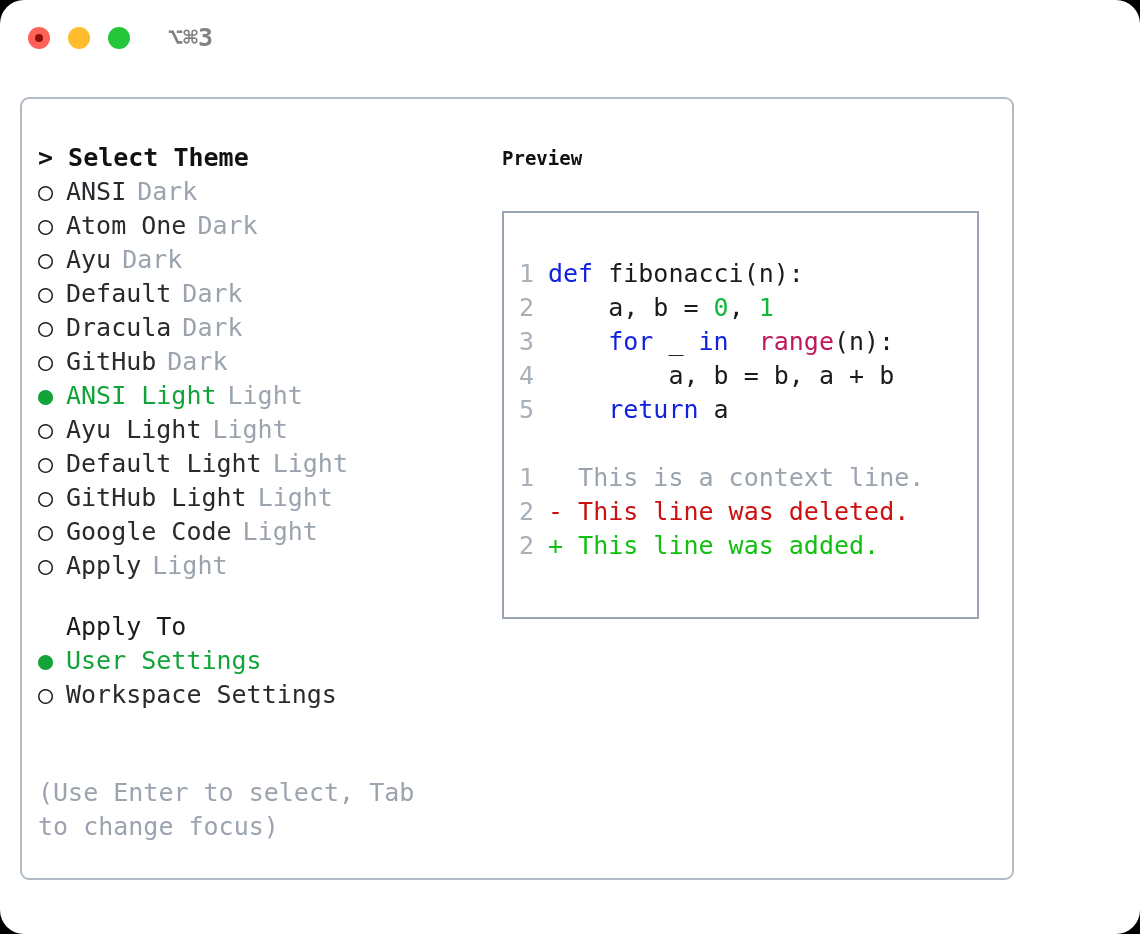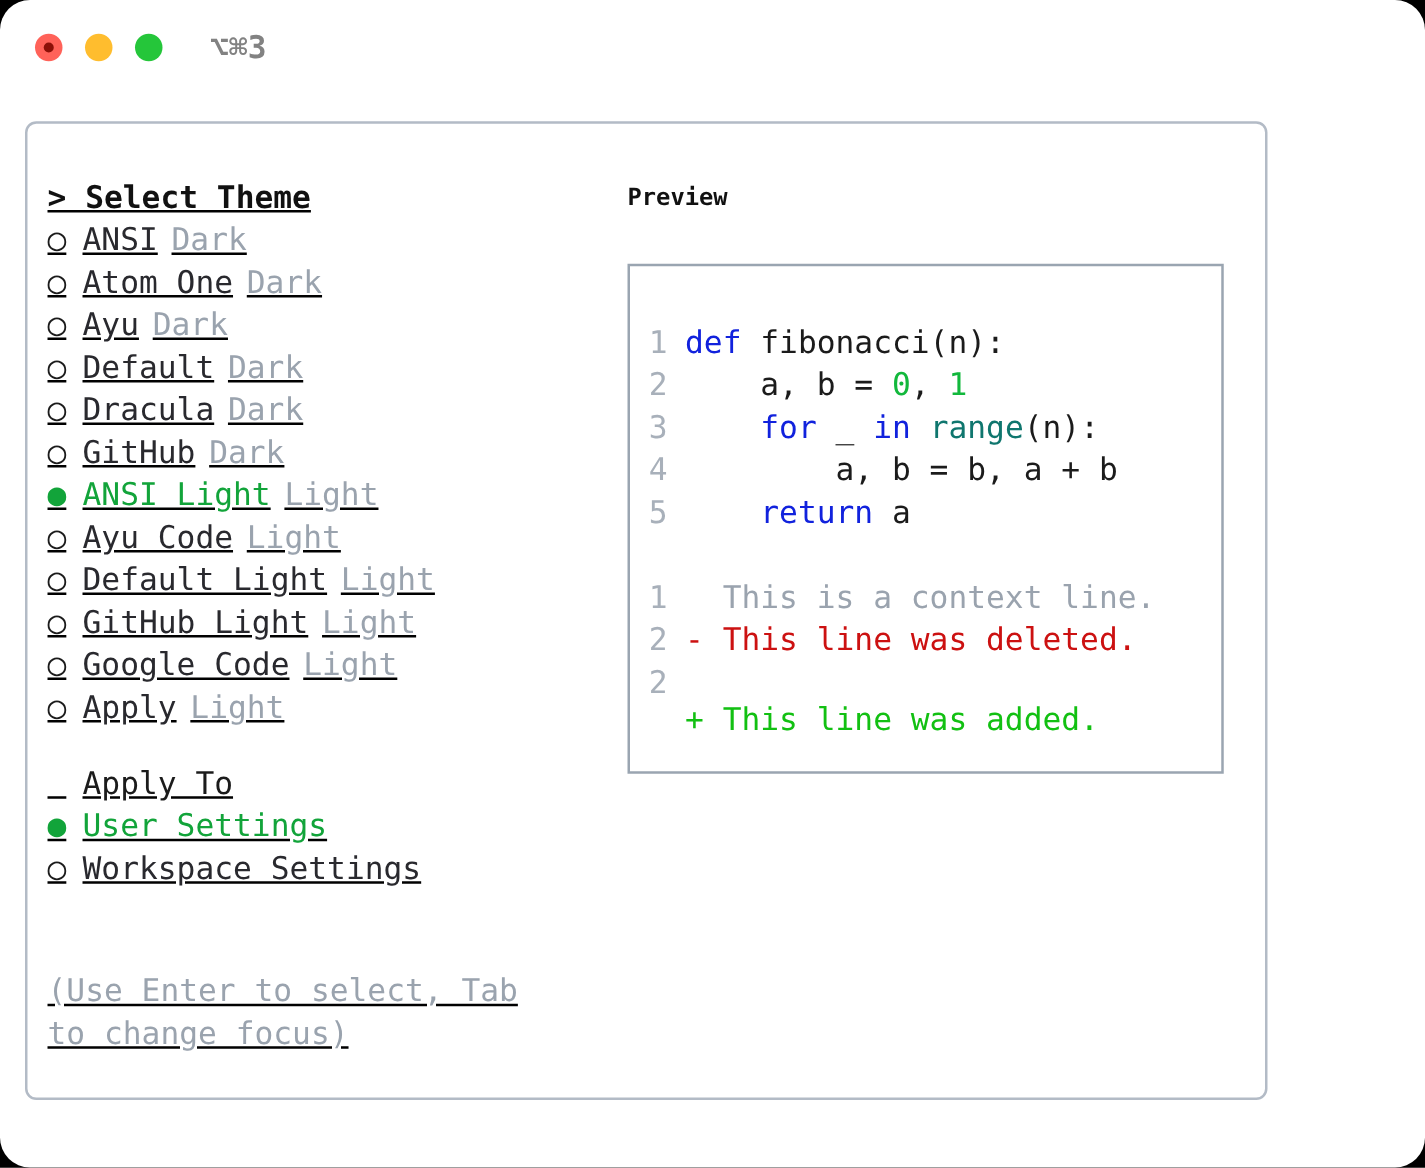--- a/index.html
+++ b/index.html
@@ -78,21 +78,20 @@
     border-radius: 9px;
     background: #ffffff;
   }
 
   
   #theme-column {
     position: absolute;
     left: 16px;
     top: 42px;
     width: 440px;
-    text-decoration: underline;
   }
 
   .list-row {
     display: flex;
     align-items: baseline;
     height: 34px;
     font-size: 25px;
     white-space: pre;
     line-height: 34px;
   }
@@ -169,27 +168,27 @@
     width: 30px;
     flex: 0 0 30px;
     text-align: right;
     color: #a8b0ba;
     padding-right: 14px;
   }
   .code-text { color: #1b1b1b; }
 
   .tok-kw   { color: #1122dd; }
   .tok-num  { color: #12b83c; }
-  .tok-fn   { color: #0f766e; }
+  .tok-fn   { color: #be185d; margin-left: 15px; }
   .tok-id   { color: #1b1b1b; }
 
   .diff-gap { height: 34px; }
   .diff-ctx { color: #9aa3ae; }
   .diff-del { color: #cc1111; }
-  .diff-add { color: #12c012; margin-top: 30px; }
+  .diff-add { color: #12c012; }
 </style>
 </head>
 <body>
 
 <div id="app-window">
 
   <div id="title-bar">
     <div class="traffic-lights">
       <span class="dot red"></span>
       <span class="dot yellow"></span>
@@ -207,21 +206,21 @@
       </div>
 
       <div id="theme-list">
           <div class="list-row"><span class="marker">○</span><span class="item-name">ANSI</span><span class="item-variant">Dark</span></div>
           <div class="list-row"><span class="marker">○</span><span class="item-name">Atom One</span><span class="item-variant">Dark</span></div>
           <div class="list-row"><span class="marker">○</span><span class="item-name">Ayu</span><span class="item-variant">Dark</span></div>
           <div class="list-row"><span class="marker">○</span><span class="item-name">Default</span><span class="item-variant">Dark</span></div>
           <div class="list-row"><span class="marker">○</span><span class="item-name">Dracula</span><span class="item-variant">Dark</span></div>
           <div class="list-row"><span class="marker">○</span><span class="item-name">GitHub</span><span class="item-variant">Dark</span></div>
           <div class="list-row"><span class="marker sel">●</span><span class="item-name selected">ANSI Light</span><span class="item-variant">Light</span></div>
-          <div class="list-row"><span class="marker">○</span><span class="item-name">Ayu Code</span><span class="item-variant">Light</span></div>
+          <div class="list-row"><span class="marker">○</span><span class="item-name">Ayu Light</span><span class="item-variant">Light</span></div>
           <div class="list-row"><span class="marker">○</span><span class="item-name">Default Light</span><span class="item-variant">Light</span></div>
           <div class="list-row"><span class="marker">○</span><span class="item-name">GitHub Light</span><span class="item-variant">Light</span></div>
           <div class="list-row"><span class="marker">○</span><span class="item-name">Google Code</span><span class="item-variant">Light</span></div>
           <div class="list-row"><span class="marker">○</span><span class="item-name">Apply</span><span class="item-variant">Light</span></div>
         </div>
 
       <div id="apply-block">
         <div class="list-row">
           <span class="marker blank">○</span>
           <span class="plain-head">Apply To</span>

